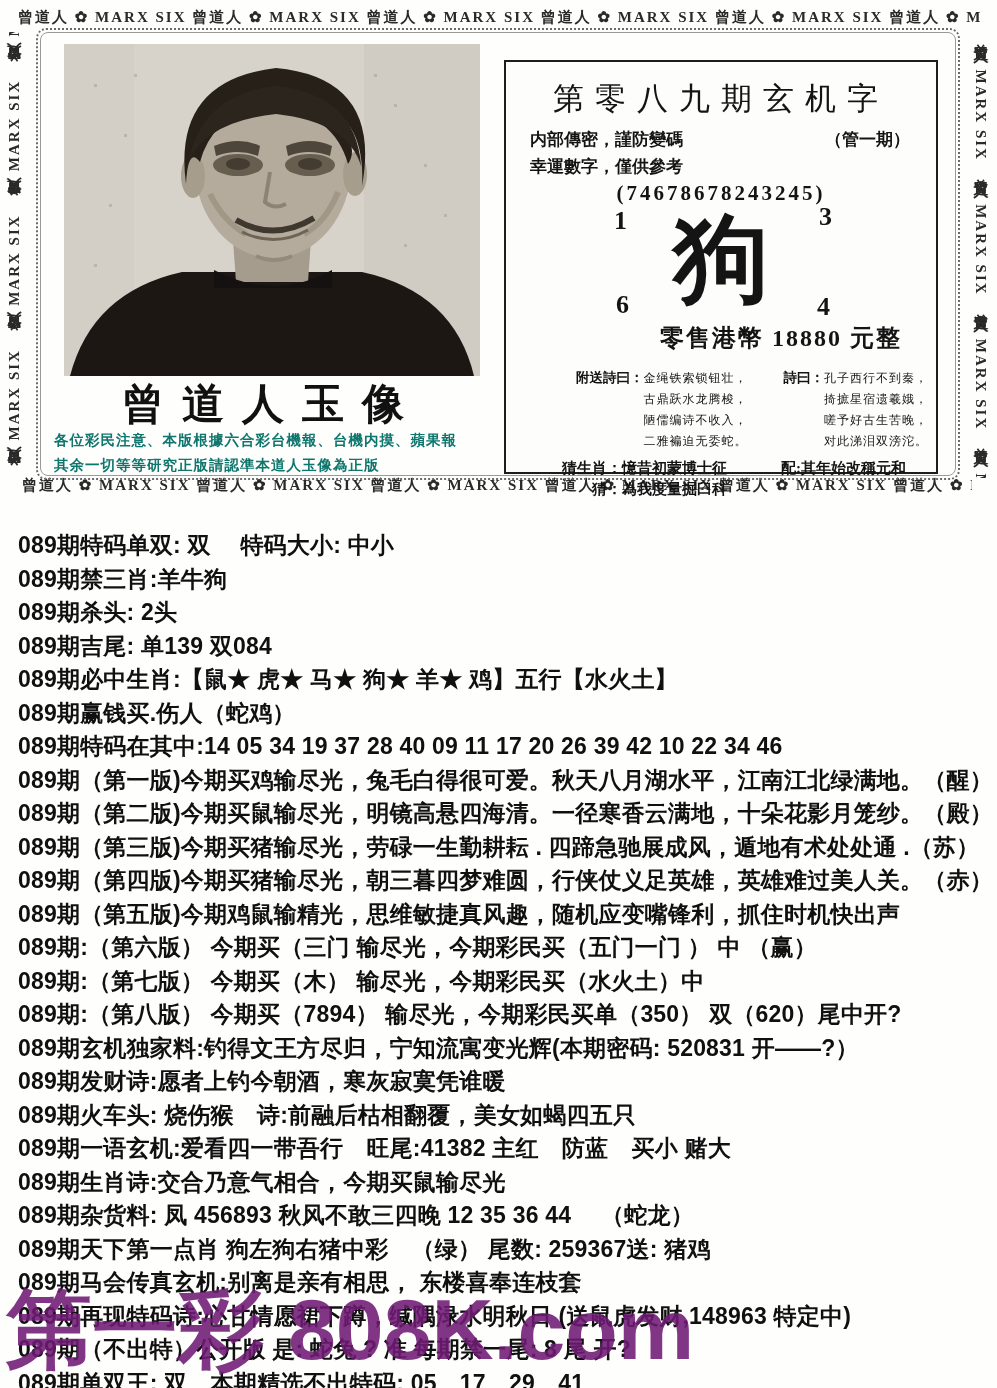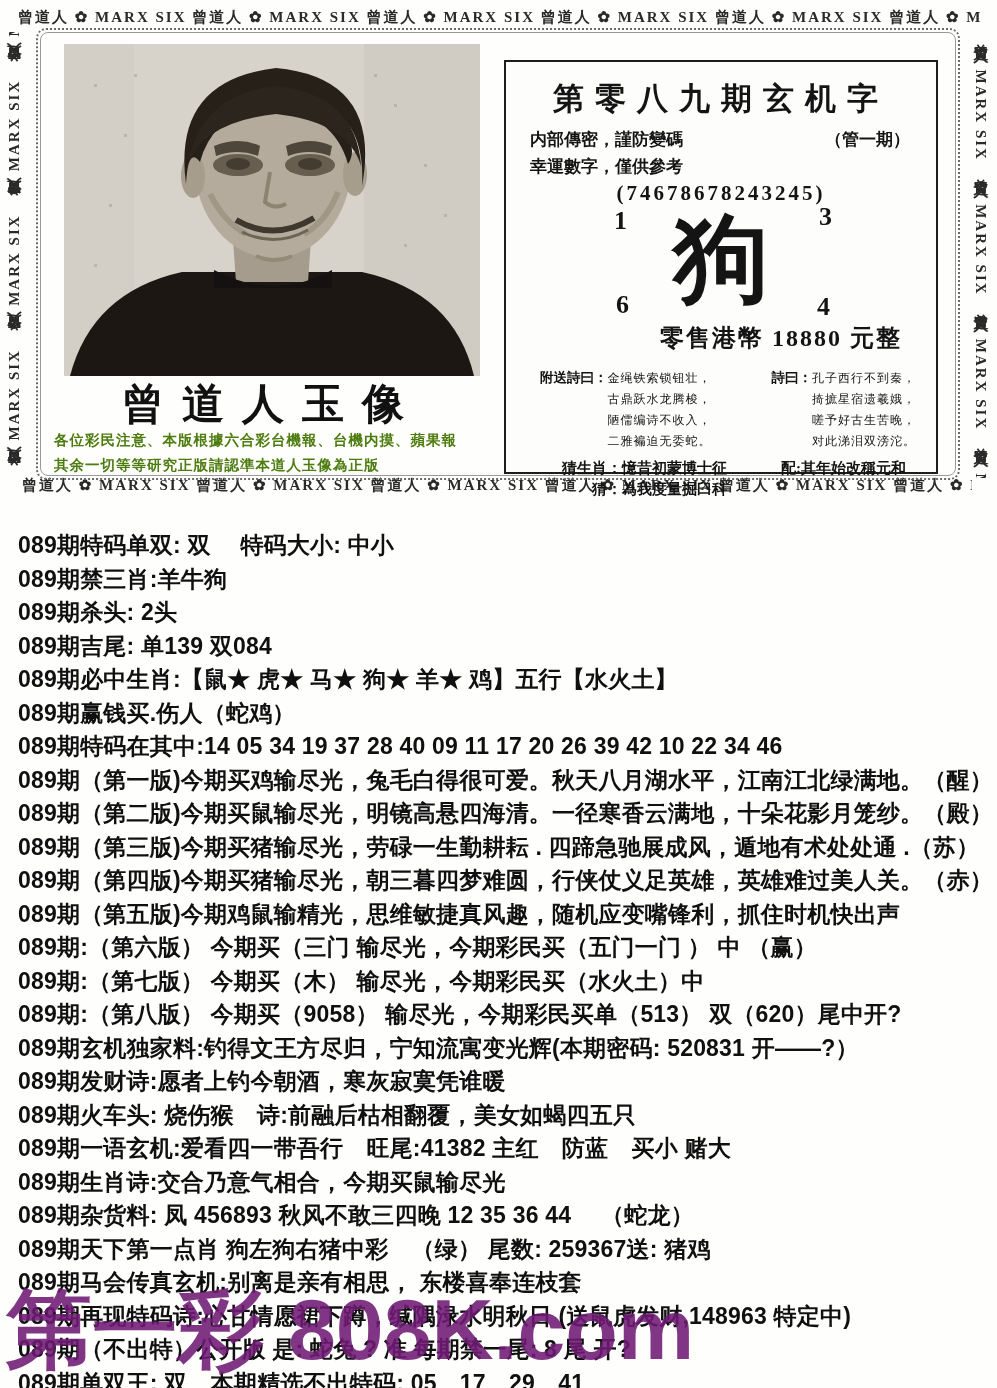--- a/index.html
+++ b/index.html
@@ -34,48 +34,48 @@
            background:#d6d2ca; overflow:hidden; }
   .photo svg { display:block; width:100%; height:100%; }
   .photo-caption {
     position:absolute; left:60px; top:376px; width:424px; text-align:center;
     font-family:"Liberation Serif", serif; font-weight:bold;
     font-size:42px; letter-spacing:18px; color:#111;
   }
   .notice {
     position:absolute; left:54px; top:428px; width:436px;
     font-family:"Liberation Serif", serif; font-size:14.5px; font-weight:bold;
-    line-height:1.7; color:#4d7c0f; letter-spacing:1px;
+    line-height:1.7; color:#0f766e; letter-spacing:1px;
   }
 
   
   .mystic {
     position:absolute; left:504px; top:60px; width:434px; height:414px;
     border:2px solid #1d1d1d; background:#fdfdfc;
     font-family:"Liberation Serif", serif; color:#141414;
   }
-  .m-title { text-align:center; margin-top:16px; font-size:31px; font-weight:bold;
+  .m-title { text-align:center; margin-top:16px; font-size:31px; font-weight:normal;
              letter-spacing:11px; }
   .m-row { display:flex; justify-content:space-between; align-items:baseline;
            padding:8px 26px 0 24px; font-size:17px; font-weight:bold; }
   .m-line2 { padding:4px 24px 0; font-size:17px; font-weight:bold; }
   .m-code { text-align:center; margin-top:3px; font-size:21px; font-weight:bold;
             letter-spacing:3px; }
   .m-zodiac { position:relative; width:250px; height:108px; margin:2px auto 0; }
   .m-zodiac .big { position:absolute; left:50%; top:50%; transform:translate(-50%,-52%);
                    font-size:96px; font-weight:bold; line-height:1; }
   .m-zodiac .corner { position:absolute; font-size:26px; font-weight:bold; }
   .c-tl { left:18px;  top:-2px; }
   .c-tr { right:14px; top:-6px; }
   .c-bl { left:20px;  bottom:-4px; }
   .c-br { right:16px; bottom:-6px; }
   .m-price { text-align:right; padding-right:34px; margin-top:6px;
              font-size:24px; font-weight:bold; letter-spacing:2px; }
   .m-poems { display:flex; justify-content:space-between; padding:14px 20px 0 34px; }
-  .poem { display:flex; }
+  .poem { display:flex;margin-left:36px; }
   .poem-label { font-size:13.5px; font-weight:bold; white-space:nowrap; padding-top:1px; }
   .poem-lines div { font-size:12px; font-weight:normal; line-height:1.75;
                     letter-spacing:1px; white-space:nowrap; }
   .m-guessrow { display:flex; justify-content:space-between; padding:7px 30px 0 56px;
                 font-size:15px; font-weight:bold;gap:40px; }
   .m-guess2 { padding:2px 0 0 86px; font-size:15px; font-weight:bold; }
 
   
   .body-lines { position:absolute; left:18px; top:534px; width:975px; }
   .body-lines .tip-line {
@@ -214,21 +214,21 @@
       <div class="tip-line">089期必中生肖:【鼠★ 虎★ 马★ 狗★ 羊★ 鸡】五行【水火土】</div>
       <div class="tip-line">089期赢钱买.伤人（蛇鸡）</div>
       <div class="tip-line">089期特码在其中:14 05 34 19 37 28 40 09 11 17 20 26 39 42 10 22 34 46</div>
       <div class="tip-line">089期（第一版)今期买鸡输尽光，兔毛白得很可爱。秋天八月湖水平，江南江北绿满地。（醒）</div>
       <div class="tip-line">089期（第二版)今期买鼠输尽光，明镜高悬四海清。一径寒香云满地，十朵花影月笼纱。（殿）</div>
       <div class="tip-line">089期（第三版)今期买猪输尽光，劳碌一生勤耕耘 . 四蹄急驰展成风，遁地有术处处通 .（苏）</div>
       <div class="tip-line">089期（第四版)今期买猪输尽光，朝三暮四梦难圆，行侠仗义足英雄，英雄难过美人关。（赤）</div>
       <div class="tip-line">089期（第五版)今期鸡鼠输精光，思维敏捷真风趣，随机应变嘴锋利，抓住时机快出声</div>
       <div class="tip-line">089期:（第六版） 今期买（三门 输尽光，今期彩民买（五门一门 ） 中 （赢）</div>
       <div class="tip-line">089期:（第七版） 今期买（木） 输尽光，今期彩民买（水火土）中</div>
-      <div class="tip-line">089期:（第八版） 今期买（9058） 输尽光，今期彩民买单（513） 双（620）尾中开?</div>
+      <div class="tip-line">089期:（第八版） 今期买（7894） 输尽光，今期彩民买单（350） 双（620）尾中开?</div>
       <div class="tip-line">089期玄机独家料:钓得文王方尽归，宁知流寓变光辉(本期密码: 520831 开——?）</div>
       <div class="tip-line">089期发财诗:愿者上钓今朝酒，寒灰寂寞凭谁暖</div>
       <div class="tip-line">089期火车头: 烧伤猴　诗:前融后枯相翻覆，美女如蝎四五只</div>
       <div class="tip-line">089期一语玄机:爱看四一带吾行　旺尾:41382 主红　防蓝　买小 赌大</div>
       <div class="tip-line">089期生肖诗:交合乃意气相合，今期买鼠输尽光</div>
       <div class="tip-line">089期杂货料: 凤 456893 秋风不敢三四晚 12 35 36 44 　（蛇龙）</div>
       <div class="tip-line">089期天下第一点肖 狗左狗右猪中彩　（绿） 尾数: 259367送: 猪鸡</div>
       <div class="tip-line">089期马会传真玄机:别离是亲有相思， 东楼喜奉连枝套</div>
       <div class="tip-line">089期再现特码诗:心甘情愿裙下蹲，缄隅渌水明秋日 (送鼠虎发财,148963 特定中)</div>
       <div class="tip-line">089期（不出特）公开版 是: 蛇兔 ? 准 每期禁一尾: 8 尾 开?</div>

